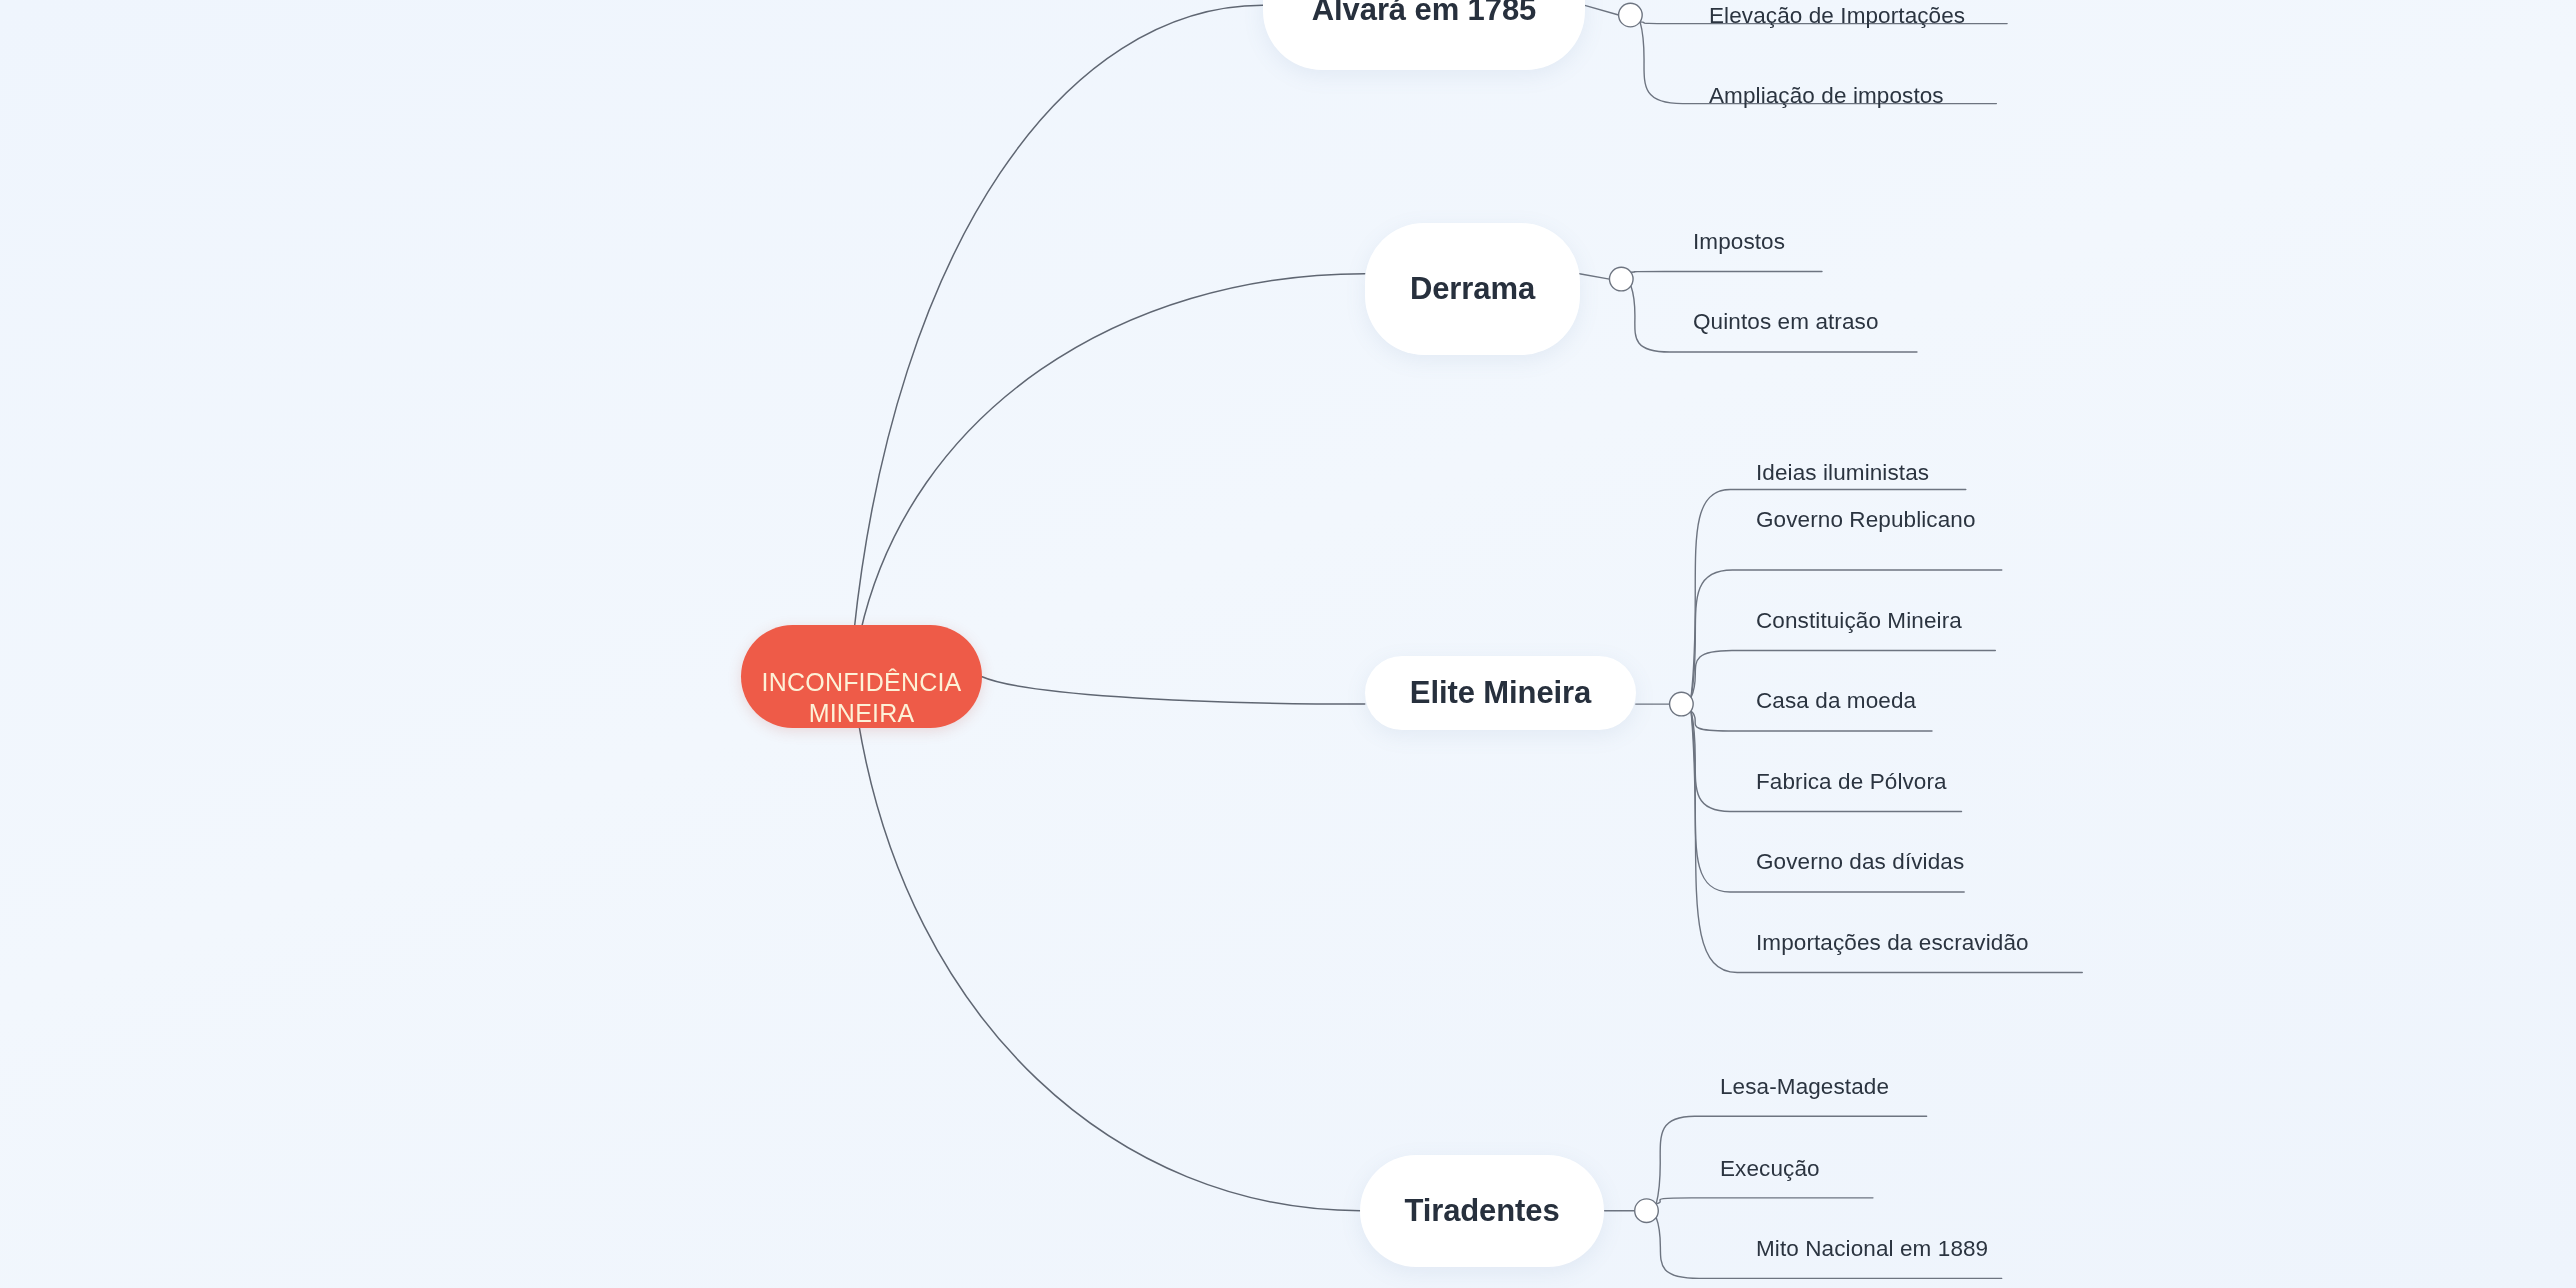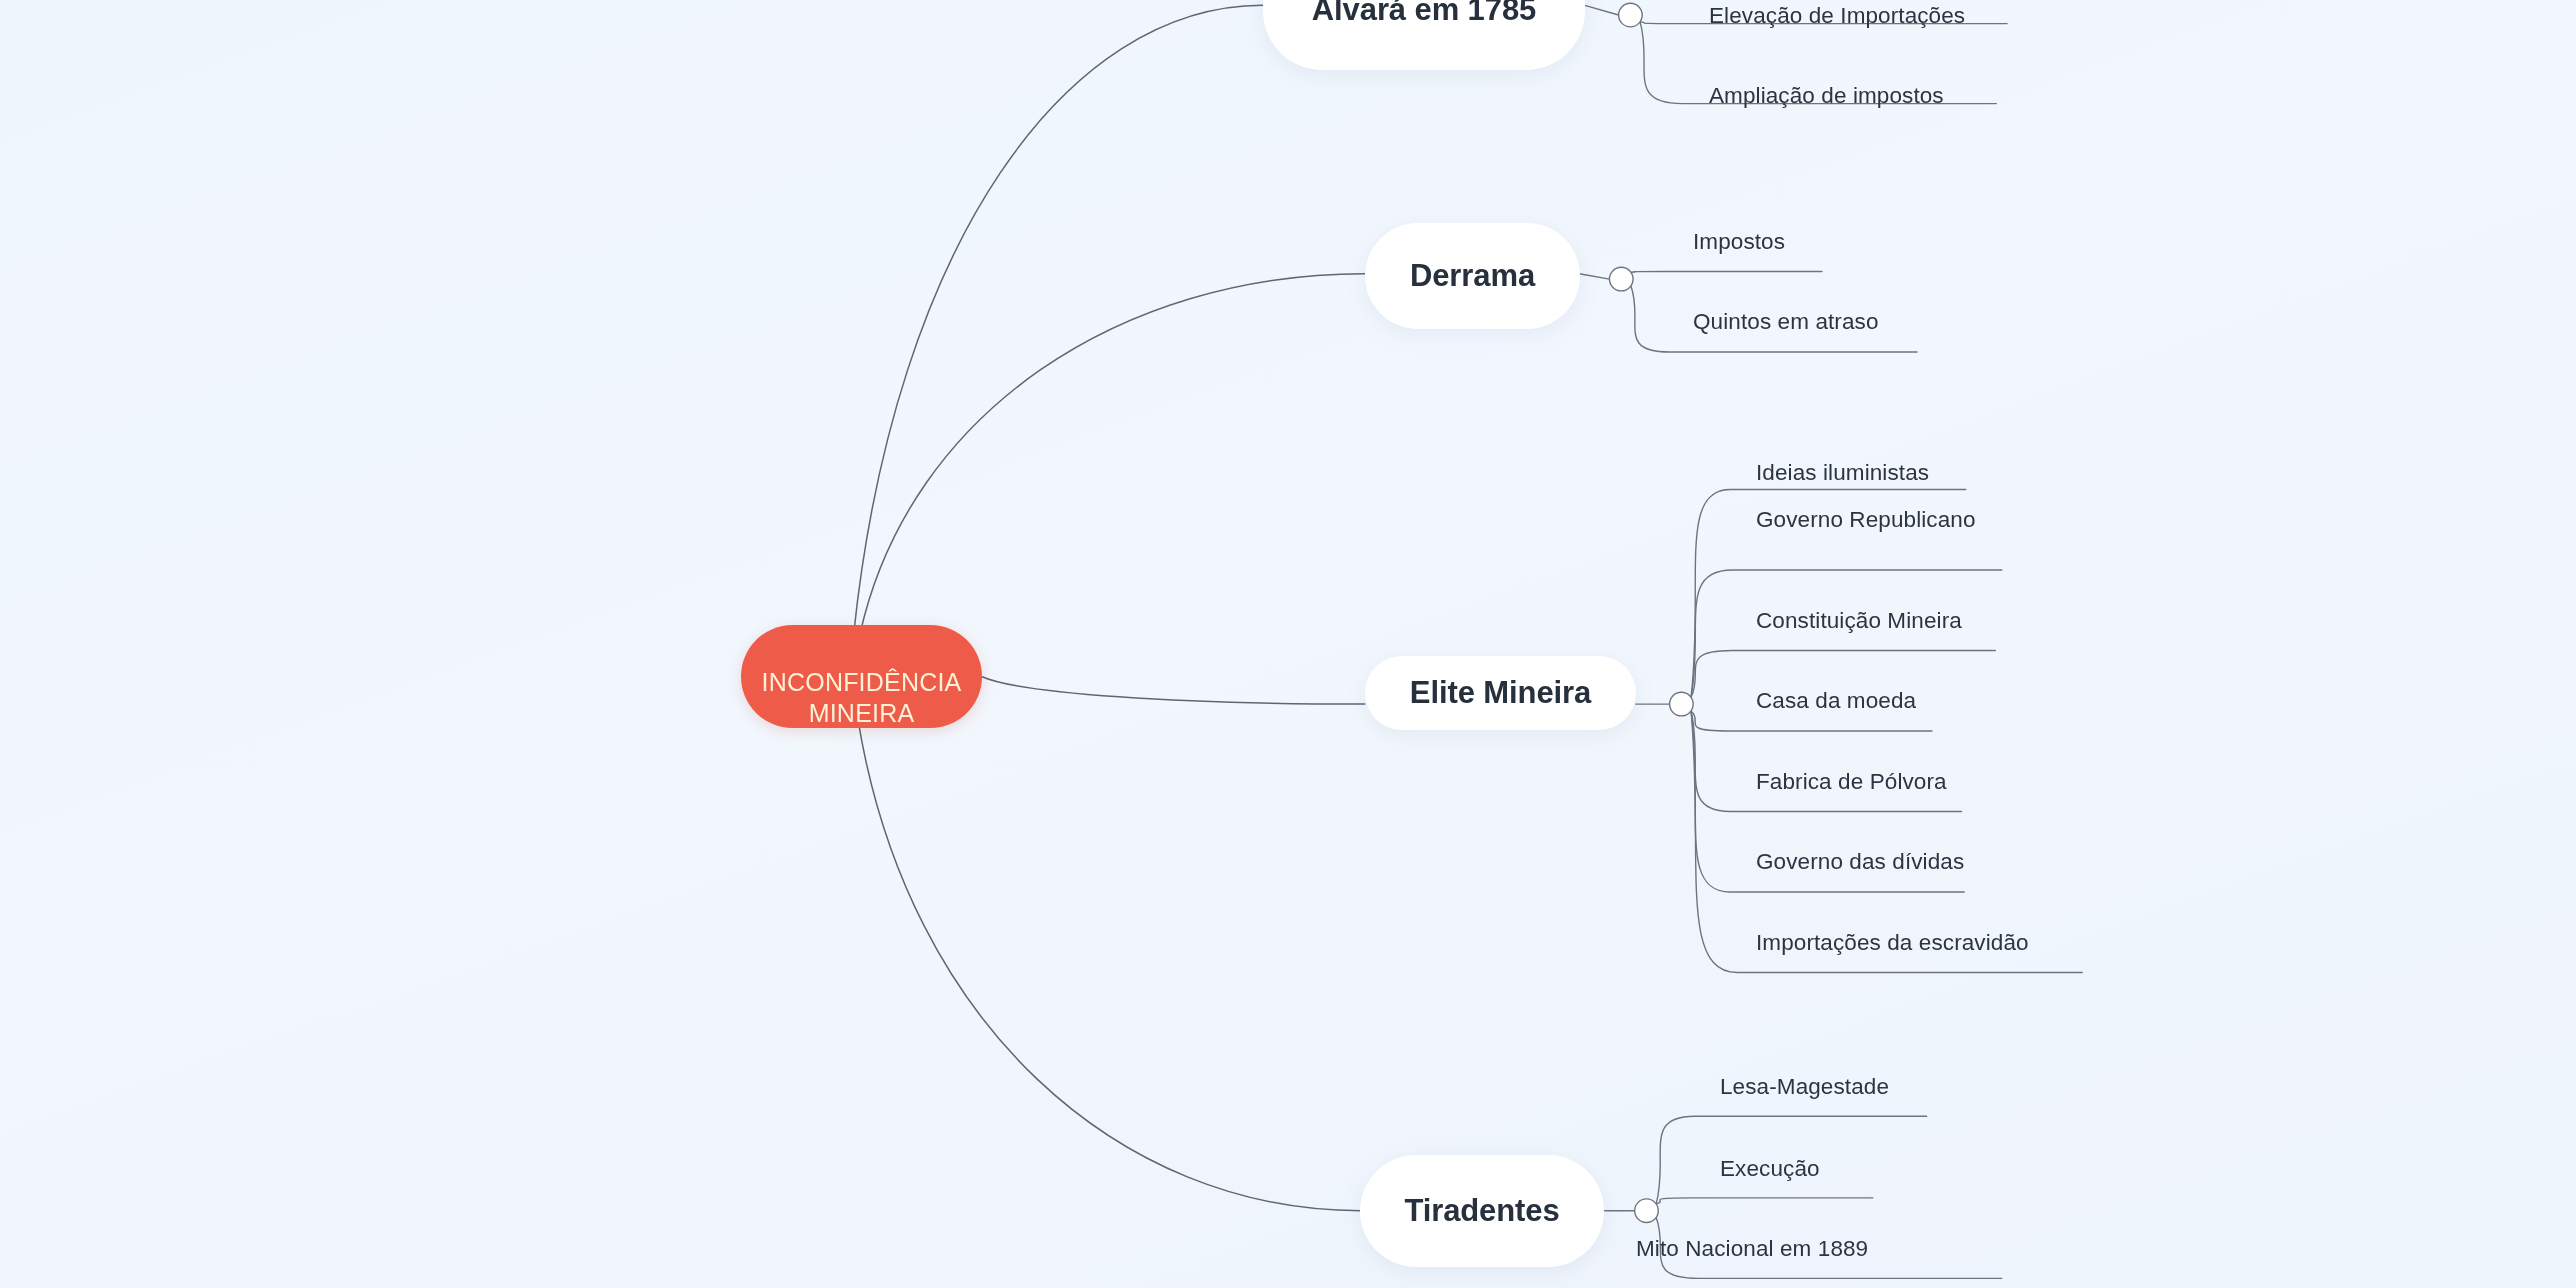--- a/index.html
+++ b/index.html
@@ -125,37 +125,37 @@
 
   <div id="node-layer">
       <div class="node node-root" style="left: 741px; top: 625px; width: 241px; height: 103px; align-items: flex-end;">
         <div><span>INCONFIDÊNCIA</span><br><span>MINEIRA</span></div>
       </div>
       <div class="node node-branch" style="left: 1263px; top: -59px; width: 322px; height: 129px; border-top-left-radius: 59px; border-top-right-radius: 59px; align-items: flex-end; padding-bottom: 42px;">
         <span>Alvará em 1785</span>
       </div>
       <div class="leaf" style="left: 1709px; top: 5.4px;"><span>Elevação de Importações</span></div>
       <div class="leaf" style="left: 1709px; top: 85px;"><span>Ampliação de impostos</span></div>
-      <div class="node node-branch" style="left: 1365px; top: 223px; width: 215px; height: 106px;">
+      <div class="node node-branch" style="left: 1365px; top: 223px; width: 215px; height: 132px;">
         <span>Derrama</span>
       </div>
       <div class="leaf" style="left: 1693px; top: 231px;"><span>Impostos</span></div>
       <div class="leaf" style="left: 1693px; top: 311px;"><span>Quintos em atraso</span></div>
       <div class="node node-branch" style="left: 1365px; top: 656px; width: 271px; height: 74px;">
         <span>Elite Mineira</span>
       </div>
       <div class="leaf" style="left: 1756px; top: 449px; margin-top: 13px;"><span>Ideias iluministas</span></div>
       <div class="leaf" style="left: 1756px; top: 509px;"><span>Governo Republicano</span></div>
       <div class="leaf" style="left: 1756px; top: 610px;"><span>Constituição Mineira</span></div>
       <div class="leaf" style="left: 1756px; top: 690px;"><span>Casa da moeda</span></div>
       <div class="leaf" style="left: 1756px; top: 771px;"><span>Fabrica de Pólvora</span></div>
       <div class="leaf" style="left: 1756px; top: 851px;"><span>Governo das dívidas</span></div>
       <div class="leaf" style="left: 1756px; top: 932px;"><span>Importações da escravidão</span></div>
       <div class="node node-branch" style="left: 1360px; top: 1155px; width: 244px; height: 112px;">
         <span>Tiradentes</span>
       </div>
       <div class="leaf" style="left: 1720px; top: 1076px;"><span>Lesa-Magestade</span></div>
       <div class="leaf" style="left: 1720px; top: 1158px;"><span>Execução</span></div>
-      <div class="leaf" style="left: 1636px; top: 1238px;"><span>Mito Nacional em 1889</span></div>
+      <div class="leaf" style="left: 1756px; top: 1238px;"><span>Mito Nacional em 1889</span></div>
     </div>
 
 </div>
 
 
 </body></html>

